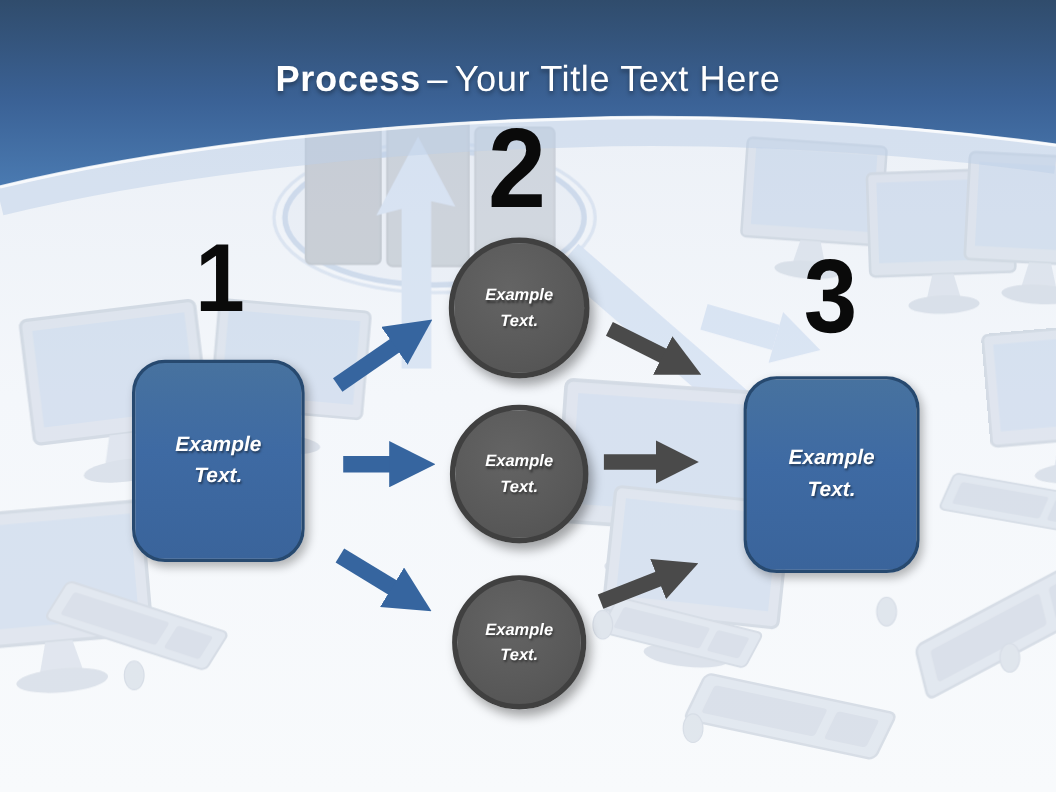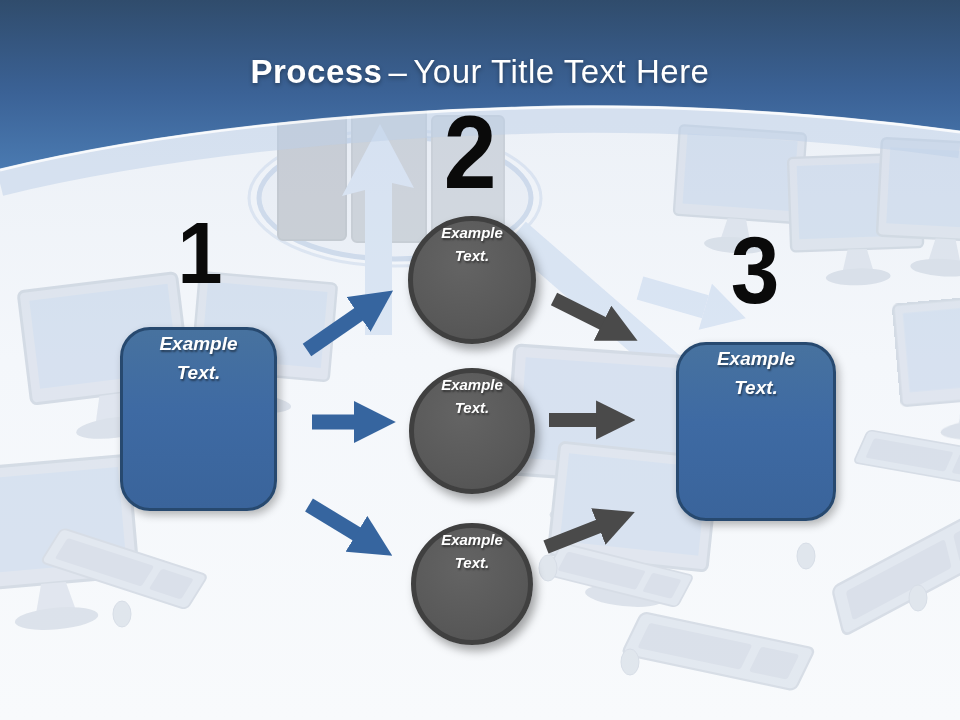--- a/index.html
+++ b/index.html
@@ -18,21 +18,21 @@
   .title .t-sep{font-weight:400;margin:0 6px;}
   .title .t-reg{font-weight:400;}
   .step-number{
     position:absolute;color:var(--number,#000);font-weight:700;line-height:1;
     text-align:center;transform:scaleX(.92);
   }
   #num1{left:160px;top:209px;width:80px;font-size:88px;}
   #num2{left:430px;top:101px;width:80px;font-size:103px;}
   #num3{left:715px;top:223px;width:80px;font-size:95px;}
   .shape{
-    position:absolute;display:flex;align-items:flex-start;justify-content:center;
+    position:absolute;display:flex;align-items:center;justify-content:center;
     box-sizing:border-box;text-align:center;
   }
   .shape-label{
     color:#fff;font-weight:700;font-style:italic;
     text-shadow:1px 2px 2px rgba(0,0,0,.45);
   }
   .pbox{
     background:linear-gradient(180deg,#47729F 0%,var(--box_fill,#3E6AA3) 45%,#3A649B 100%);
     border:3px solid var(--box_border,#27496F);
     border-radius:30px;

